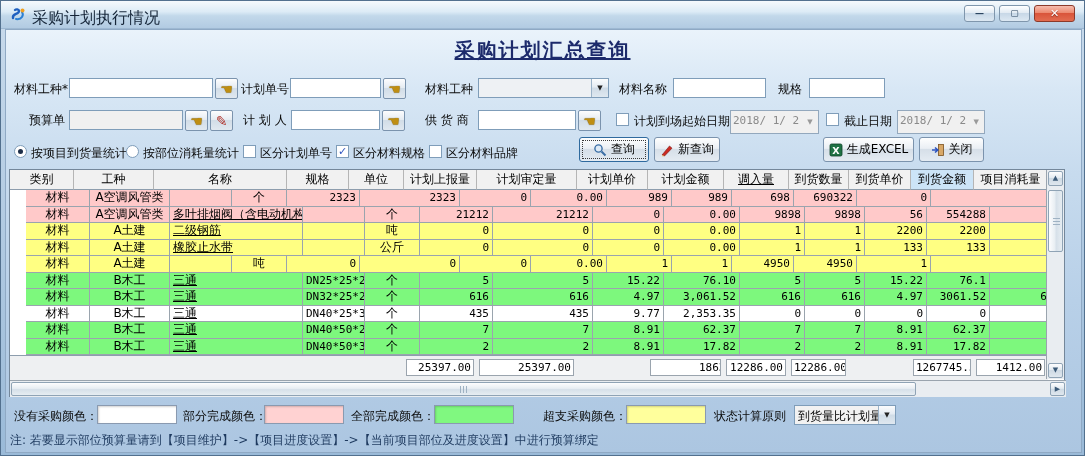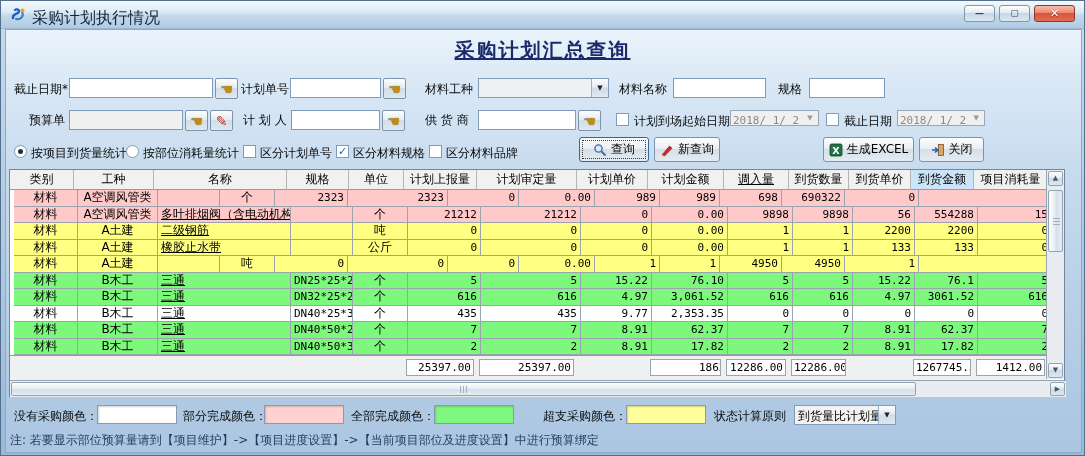--- a/index.html
+++ b/index.html
@@ -37,41 +37,41 @@
     background:linear-gradient(180deg,#fdfdfe,#e6ecf2 45%,#d2dde7 50%,#e0e8f0);
     display:flex;align-items:center;justify-content:center;cursor:default}
   .hand{font-size:14px;line-height:14px;color:#bf8e12;text-shadow:0 0 1px #5a4200}
   .pencil{font-size:14px;line-height:14px;color:#b03028}
   .combo{position:absolute;height:20px;border:1px solid #7f9db9;background:#eef1f4;display:flex}
   .combo .val{flex:1;font-size:12px;color:#000;padding:2px 3px;overflow:hidden;white-space:nowrap}
   .combo .arrow{width:17px;border-left:1px solid #9ab2c8;
     background:linear-gradient(180deg,#fbfcfd,#e4ebf2 45%,#cfdbe6 50%,#dfe8f0);
     display:flex;align-items:center;justify-content:center}
   .combo .arrow span{font-size:7px;color:#222}
-  .datefield{position:absolute;height:16px;border:1px solid #93a8bd;background:#f0f0f0;display:flex}
+  .datefield{position:absolute;height:24px;border:1px solid #93a8bd;background:#f0f0f0;display:flex}
   .datefield .val{flex:1;font:11px "DejaVu Sans Mono",monospace;color:#8a8a8a;padding:3px 2px;white-space:nowrap}
   .datefield .arrow{width:16px;display:flex;align-items:center;justify-content:center}
   .datefield .arrow span{font-size:7px;color:#9a9a9a}
   .check{position:absolute;width:13px;height:13px;background:#fff;border:1px solid #7f9db9;
     font-size:11px;line-height:11px;font-weight:bold;color:#2f55c0;text-align:center;cursor:default}
   .radio{position:absolute;width:13px;height:13px;border-radius:50%;background:#fff;border:1px solid #7f9db9;cursor:default}
   .radio.on::after{content:"";position:absolute;left:3px;top:3px;width:5px;height:5px;border-radius:50%;background:#1d2e48}
   .action-btn{position:absolute;height:25px;border:1px solid #7b93ad;border-radius:3px;
     background:linear-gradient(180deg,#fefefe,#eaeff4 45%,#d6dfe8 50%,#e4ebf2);
     font-size:12px;color:#000;display:flex;align-items:center;justify-content:center;gap:4px;cursor:default;
     font-family:"DejaVu Sans",sans-serif}
   .action-btn.focused{border-color:#2f6a9e;outline:1px dotted #3a3a3a;outline-offset:-4px}
   .bicon{width:14px;height:14px;flex:0 0 auto}
   
   .grid{position:absolute;left:8px;top:168px;width:1056px;height:228px;border:1px solid #74879a;background:#fff}
   .grid-header{position:absolute;left:0;top:0;height:20px;display:flex}
   .hcell{height:20px;background:#f1f1f1;border-right:1px solid #b5b5b5;border-bottom:1px solid #8d9dad;
     font-size:12px;color:#000;text-align:center;line-height:19px;overflow:hidden;white-space:nowrap;flex:0 0 auto}
   .hcell.hl{background:#cce4f7}
-  .grid-body{position:absolute;left:4px;top:20px;width:1038px;height:165px;overflow:hidden}
+  .grid-body{position:absolute;left:16px;top:20px;width:1038px;height:165px;overflow:hidden}
   .grow{display:flex;height:16.5px;border-bottom:1px solid #9aa4ae}
   .gcell{height:100%;border-right:1px solid #9aa4ae;font-size:12px;color:#000;
     padding:1px 3px;overflow:hidden;white-space:nowrap;flex:0 0 auto;line-height:13px}
   .gcell.mono{font:11px "DejaVu Sans Mono",monospace;line-height:13px}
   .gcell.a-c{text-align:center}.gcell.a-r{text-align:right}.gcell.a-l{text-align:left}
   .gcell.name{text-decoration:underline}
   .grid-summary{position:absolute;left:0;top:185px;width:1038px;height:40px;background:#eef0f2;border-top:1px solid #8d9dad}
   .sumbox{position:absolute;top:3px;height:17px;background:#fff;border:1px solid #9aa4ae;
     font:11px "DejaVu Sans Mono",monospace;line-height:15px;text-align:right;padding:0 2px;overflow:hidden;white-space:nowrap}
   .sumbox.clipL{text-align:left}
@@ -118,21 +118,21 @@
       <button class="wbtn close">
           <span class="g">✕</span>
         </button>
     </div>
   </div>
 
   <div class="content"></div>
 
   <div class="page-title">采购计划汇总查询</div>
 
-  <span class="lbl" style="left:13px;top:81px">截止日期*</span>
+  <span class="lbl" style="left:13px;top:81px">材料工种*</span>
   <input class="txt" style="left: 68px; top: 77px; width: 144px;" value="">
   <button class="mini-btn" style="left:214px;top:77px">
       <span class="hand">☚</span>
     </button>
 
   <span class="lbl" style="left:240px;top:81px">计划单号</span>
   <input class="txt" style="left: 289px; top: 77px; width: 91px;" value="">
   <button class="mini-btn" style="left:382px;top:77px">
       <span class="hand">☚</span>
     </button>

